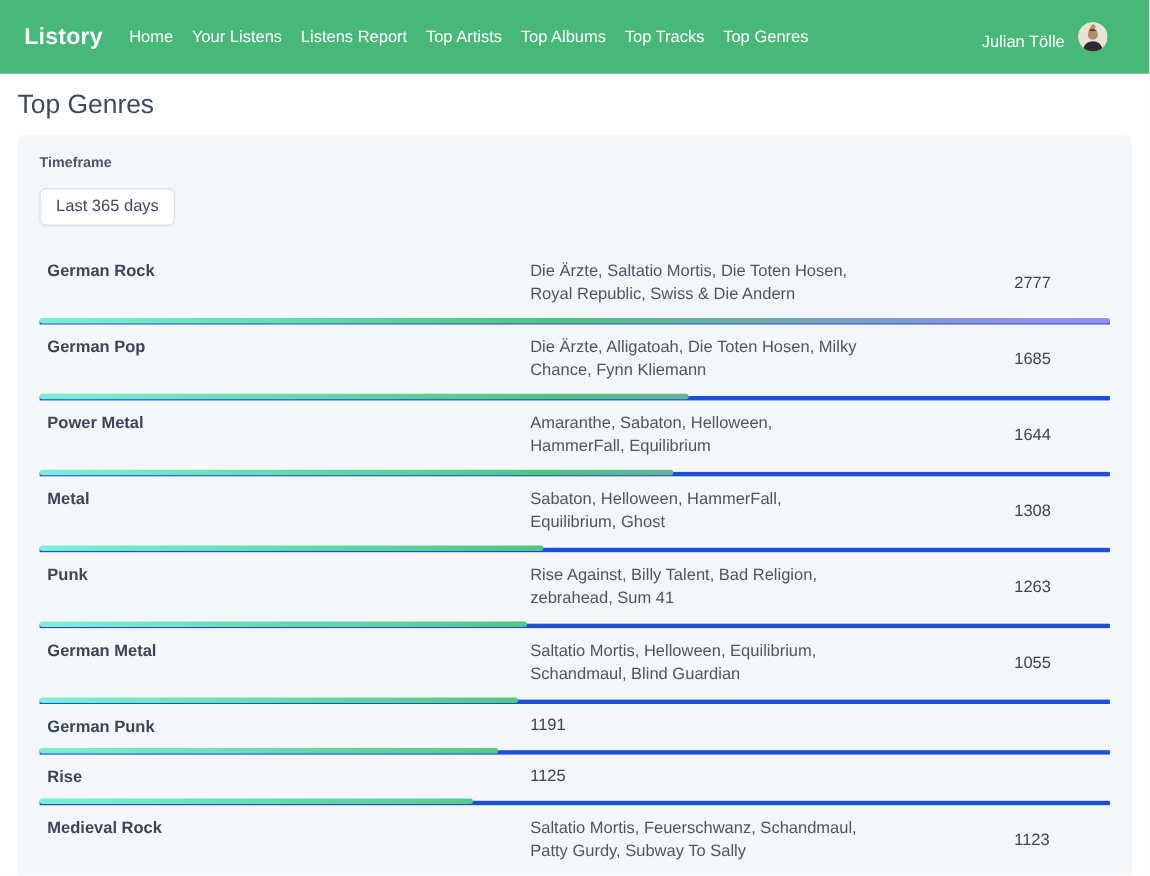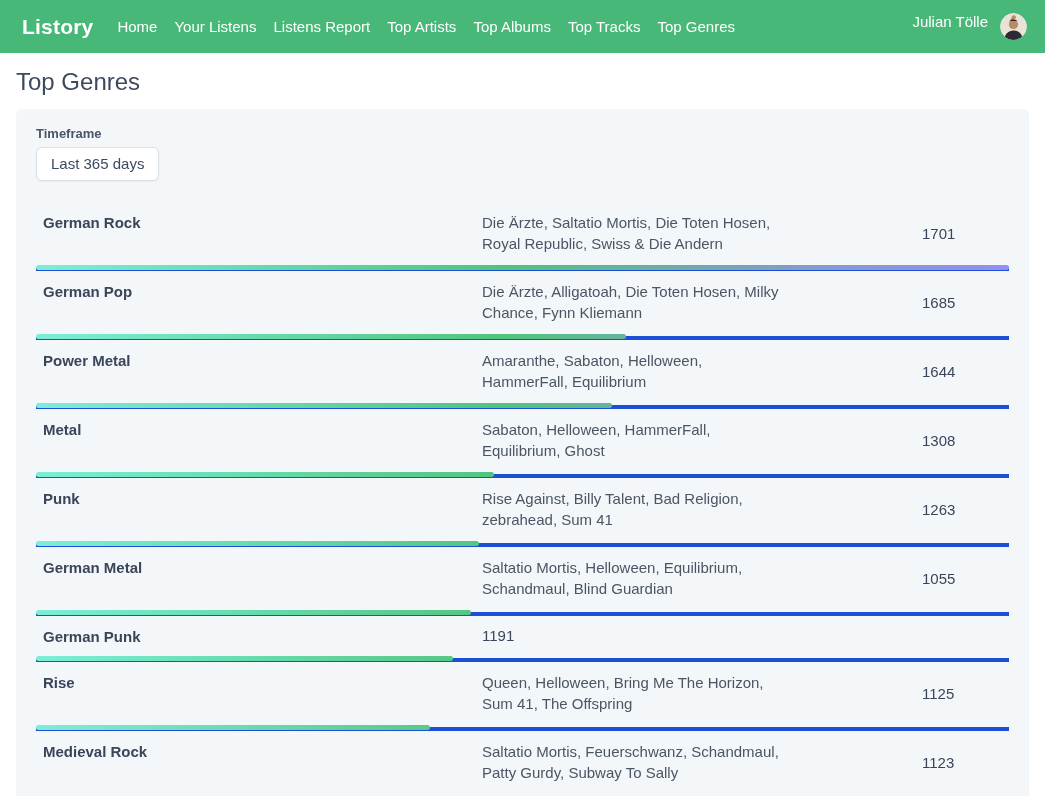--- a/index.html
+++ b/index.html
@@ -5,45 +5,45 @@
   * { margin: 0; padding: 0; box-sizing: border-box; }
   html, body {
     width: 1045px; height: 796px;
     overflow: hidden;
     background: #ffffff;
     font-family: "Liberation Sans", sans-serif;
     color: #3b4559;
   }
   
   .navbar {
-    height: 53px;
+    height: 67px;
     background: #48b878;
     display: flex;
     align-items: center;
-    padding: 0 18px 0 22px;
+    padding: 0 38px 0 22px;
   }
   .brand {
     color: #ffffff;
     font-size: 21px;
     font-weight: 700;
     letter-spacing: .2px;
     margin-right: 24px;
     cursor: pointer;
     text-decoration: none;
   }
   .nav-links { display: flex; align-items: center; gap: 17px; text-align: center; }
   .nav-link {
     color: #ffffff;
     font-size: 15px;
     cursor: pointer;
     text-decoration: none;
     white-space: nowrap;
   }
   .nav-spacer { flex: 1; }
-  .nav-user { display: flex; align-items: flex-start; gap: 12px; }
+  .nav-user { display: flex; align-items: flex-end; gap: 12px; }
   .nav-username { color: #ffffff; font-size: 15px; cursor: pointer; }
   .avatar {
     width: 27px; height: 27px;
     border-radius: 50%;
     overflow: hidden;
     cursor: pointer;
     display: block;
   }
   
   .page { padding: 0 16px; }
@@ -55,21 +55,21 @@
   }
   .card {
     margin-top: 13px;
     background: #f4f7fa;
     border-radius: 6px;
     padding: 17px 20px 30px 20px;
     min-height: 700px;
   }
   .tf-label { font-size: 13px; color: #4a5568; font-weight: bold; }
   .tf-button {
-    margin-top: 6px;
+    margin-top: 16px;
     display: inline-block;
     background: #ffffff;
     border: 1px solid #d9dfe7;
     border-radius: 6px;
     padding: 7px 14px 8px 14px;
     font-size: 15px;
     color: #3d4a5e;
     font-family: "Liberation Sans", sans-serif;
     cursor: pointer;
     box-shadow: 0 1px 2px rgba(40,60,80,.06);
@@ -151,21 +151,21 @@
   <h1 class="page-title">Top Genres</h1>
 
   <div class="card">
     <div class="tf-label">Timeframe</div>
     <button class="tf-button">Last 365 days</button>
 
     <div class="genre-table">
   <div class="genre-row">
     <div class="genre-name">German Rock</div>
     <div class="genre-artists">Die Ärzte, Saltatio Mortis, Die Toten Hosen, Royal Republic, Swiss &amp; Die Andern</div>
-    <div class="genre-count">1701</div>
+    <div class="genre-count">2777</div>
     <div class="genre-bar" style="width: 100%; background-image: linear-gradient(90deg, rgb(124, 238, 216) 0%, rgb(80, 196, 125) 48%, rgb(127, 159, 194) 75%, rgb(152, 141, 242) 100%); background-size: 100% 100%;"></div>
   </div>
 
   <div class="genre-row">
     <div class="genre-name">German Pop</div>
     <div class="genre-artists">Die Ärzte, Alligatoah, Die Toten Hosen, Milky Chance, Fynn Kliemann</div>
     <div class="genre-count">1685</div>
     <div class="genre-bar" style="width: 60.677%; background-image: linear-gradient(90deg, rgb(124, 238, 216) 0%, rgb(80, 196, 125) 48%, rgb(127, 159, 194) 75%, rgb(152, 141, 242) 100%); background-size: 164.807% 100%;"></div>
   </div>
 
@@ -198,21 +198,20 @@
   </div>
 
   <div class="genre-row">
     <div class="genre-name">German Punk</div>
     <div class="genre-count">1191</div>
     <div class="genre-bar" style="width: 42.888%; background-image: linear-gradient(90deg, rgb(124, 238, 216) 0%, rgb(80, 196, 125) 48%, rgb(127, 159, 194) 75%, rgb(152, 141, 242) 100%); background-size: 233.165% 100%;"></div>
   </div>
 
   <div class="genre-row">
     <div class="genre-name">Rise</div>
-    <div class="genre-artists">Queen, Helloween, Bring Me The Horizon, Sum 41, The Offspring</div>
     <div class="genre-count">1125</div>
     <div class="genre-bar" style="width: 40.5113%; background-image: linear-gradient(90deg, rgb(124, 238, 216) 0%, rgb(80, 196, 125) 48%, rgb(127, 159, 194) 75%, rgb(152, 141, 242) 100%); background-size: 246.844% 100%;"></div>
   </div>
 
   <div class="genre-row">
     <div class="genre-name">Medieval Rock</div>
     <div class="genre-artists">Saltatio Mortis, Feuerschwanz, Schandmaul, Patty Gurdy, Subway To Sally</div>
     <div class="genre-count">1123</div>
 
   </div>

